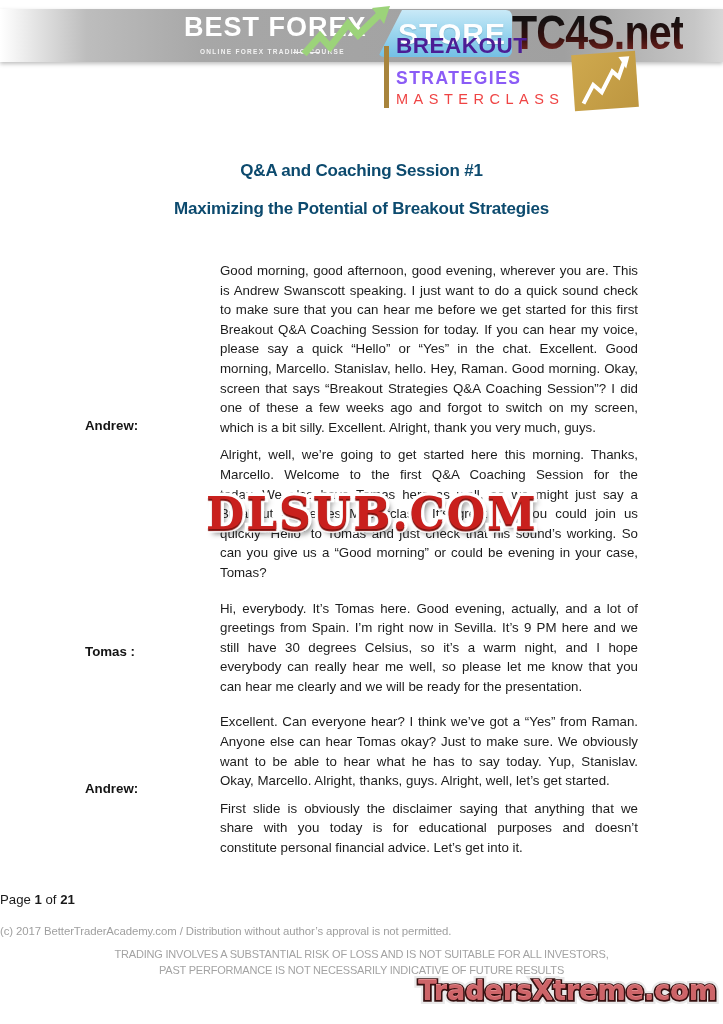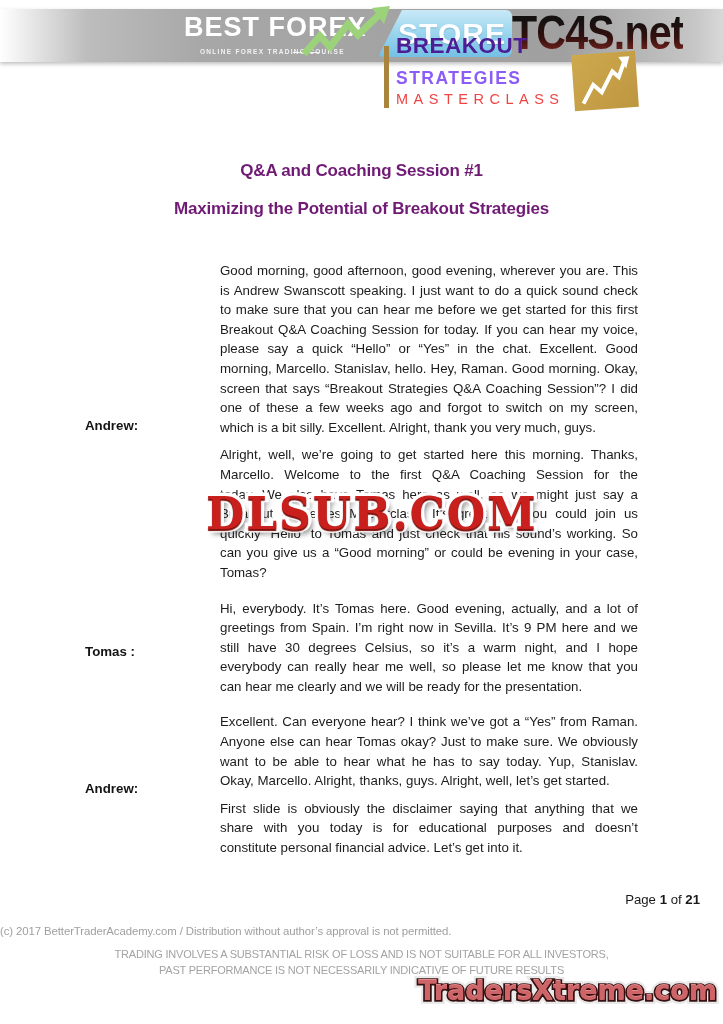--- a/index.html
+++ b/index.html
@@ -50,21 +50,21 @@
   .masterclass{ position:absolute; left:396px; top:91px; font-weight:400; font-size:14.5px; letter-spacing:5.5px; color:#ef4444; white-space:nowrap;text-align:center; }
   .gold-square {
     position:absolute; left:573px; top:53px; width:64px; height:56px;
     background:linear-gradient(135deg,#cfa94e 0%,#bd9640 100%);
     transform:rotate(-4deg);
     display:flex; align-items:center; justify-content:center;
   }
   
   .doc-title, .doc-subtitle {
     position:absolute; left:0; width:723px; text-align:center;
-    font-weight:bold; font-size:17px; color:#701a75; letter-spacing:-0.2px;
+    font-weight:bold; font-size:17px; color:#0c4a6e; letter-spacing:-0.2px;
   }
   .doc-title { top:161px; }
   .doc-subtitle { top:199px; }
   
   .transcript { position:absolute; left:85px; top:261px; width:553px; }
   .t-row { display:flex; margin-bottom:8px;align-items:center; }
   .t-speaker { width:135px; flex:none; font-weight:bold; font-size:13.3px; line-height:19.6px; color:#141414; }
   .t-paras { width:418px; flex:none; }
   .t-para { margin-bottom:8px; }
   .t-line {
@@ -85,21 +85,21 @@
     position:absolute; left:0; right:0; top:0; color:#ffffff;
     -webkit-text-stroke:7px #ffffff;
     text-shadow:4px 5px 5px rgba(45,45,45,0.55);
   }
   .wm-front {
     position:absolute; left:0; right:0; top:0; color:#c9201d;
     text-shadow:0 2px 1px #7e0f0c;
   }
   
   .page-line {
-    position:absolute; top:892px; left:0; width:700px; text-align:right;
+    position:absolute; top:892px; left:0; width:700px; text-align:left;
     font-size:13.2px; color:#1a1a1a;
   }
   .page-line b { font-weight:bold; }
   .copyright {
     position:absolute; top:925px; left:0; width:723px; text-align:left;
     font-size:11.4px; letter-spacing:-0.1px; color:#9f9f9f;
   }
   .disc {
     position:absolute; left:0; width:723px; text-align:center;
     font-size:11px; letter-spacing:-0.2px; color:#a3a3a3;

